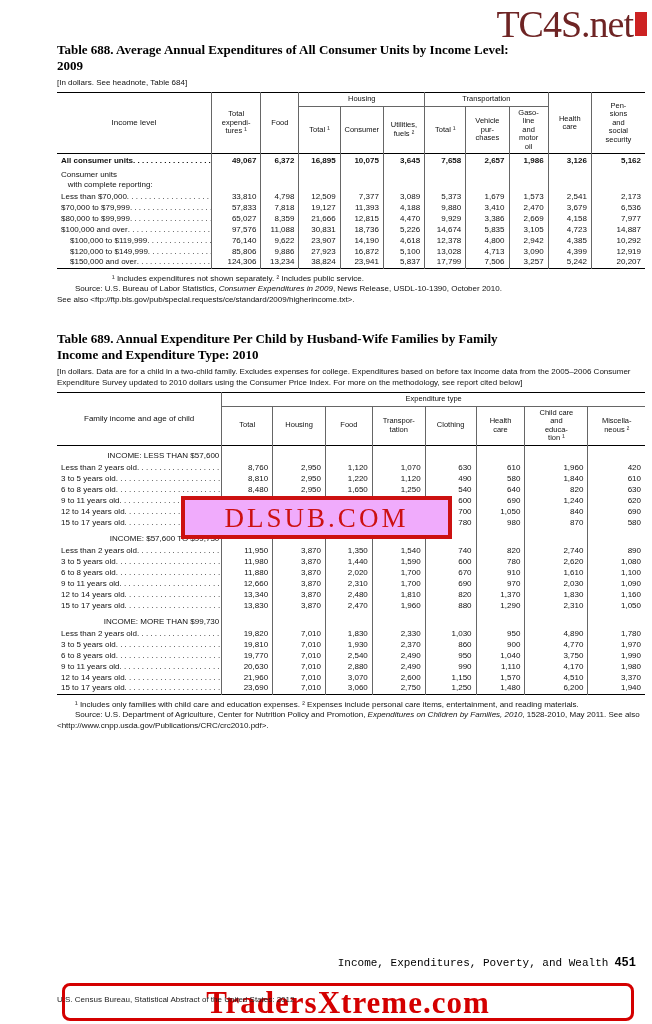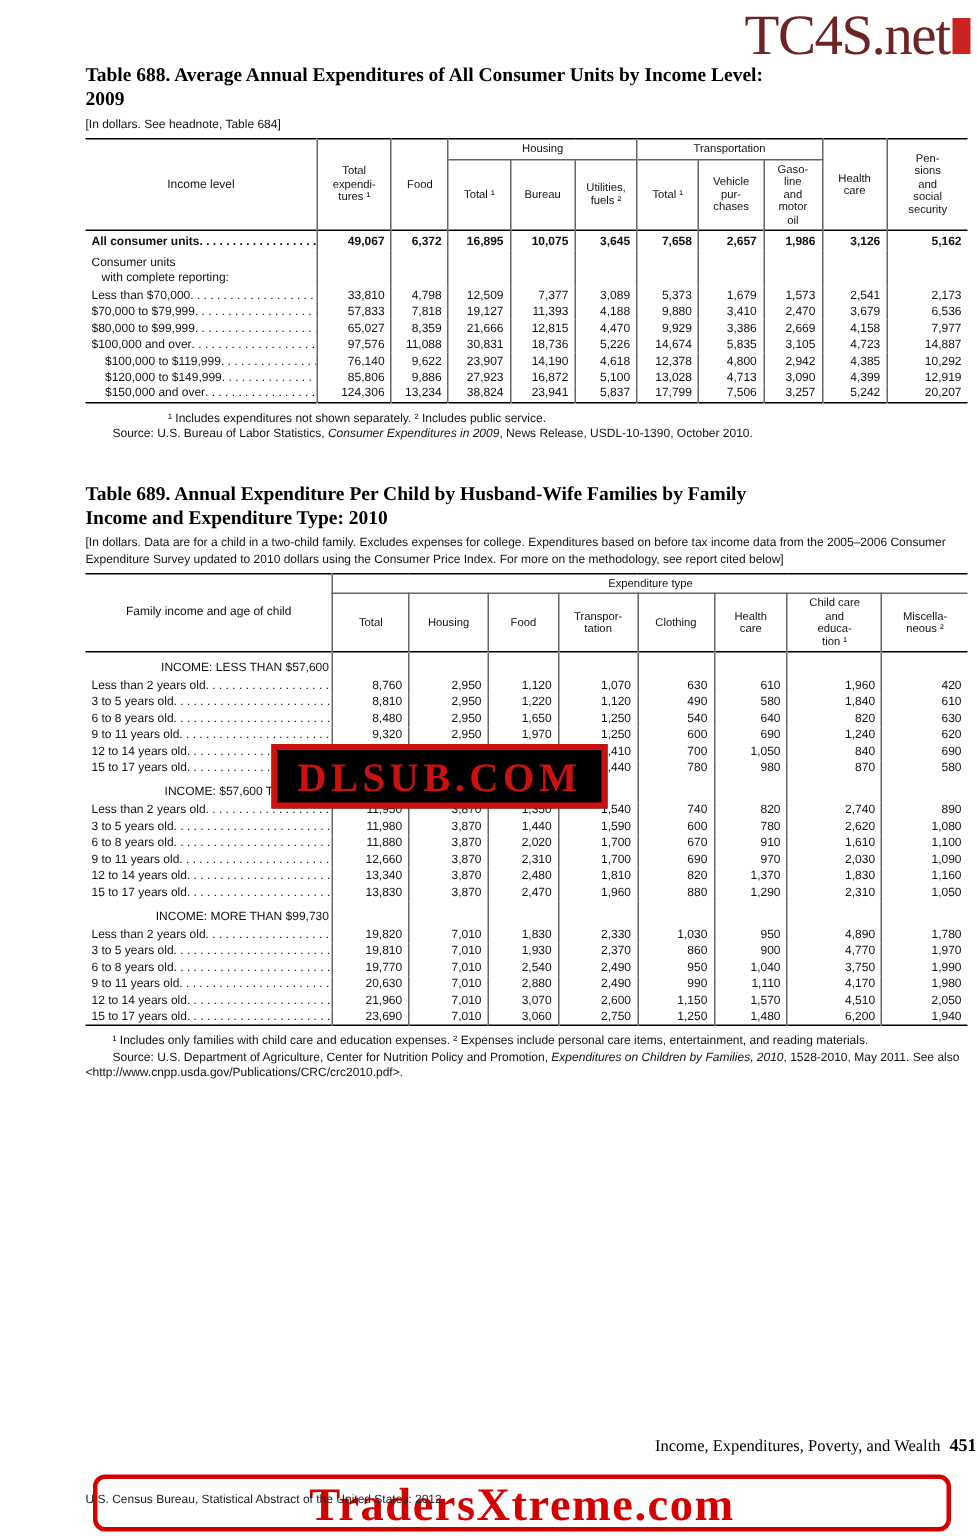--- a/index.html
+++ b/index.html
@@ -40,32 +40,32 @@
   tr.subhead td.stub { white-space:pre-line; line-height:10px; padding:3px 0 1px 4px; }
   tr.section td.stub { text-align:right; padding:5px 2px 1px 2px; white-space:nowrap; }
   tr.section td { height:17px; }
   #t688 tbody tr:first-child td { padding-top:2px; padding-bottom:1px; }
 
   
   .wm-tc4s { position:absolute; top:2px; right:5px; z-index:4;
              font-family:"Liberation Serif", serif; font-weight:normal; font-size:38px;
              color:#6e2424; letter-spacing:-1px; display:flex; align-items:center; }
   .redblock { display:inline-block; width:12px; height:24px; background:#cc2222; margin-left:2px; }
-  .wm-dlsub { position:absolute; left:181px; top:496px; width:224px; height:43px; z-index:5;
-              background:#000000; border:4px solid #cc1111; color:#cc1111;
-              font-family:"Liberation Serif", serif; font-weight:bold; font-size:27px;
+  .wm-dlsub { position:absolute; left:181px; top:496px; width:271px; height:43px; z-index:5;
+              background:#f0abfc; border:4px solid #cc1111; color:#cc1111;
+              font-family:"Liberation Serif", serif; font-weight:normal; font-size:27px;
               letter-spacing:3px; text-align:center; line-height:36px; }
   .wm-traders { position:absolute; left:62px; top:983px; width:572px; height:38px; z-index:5;
                 border:3px solid #d40000; border-radius:8px; color:#d40000;
                 font-family:"Liberation Serif", serif; font-weight:bold; font-size:31px;
                 letter-spacing:1px; text-align:center; line-height:33px; }
 
   
-  .footer-right { position:absolute; right:1px; top:956px; z-index:3;
-                  font-family:Liberation Serif, serif; font-size:11px; color:#000;margin-left:21px; }
+  .footer-right { position:absolute; right:16px; top:956px; z-index:3;
+                  font-family:Liberation Mono, monospace; font-size:11px; color:#000;margin-left:21px; }
   .footer-right .pgnum { font-weight:bold; font-size:12px; padding-left:6px; }
   .census-line { position:absolute; left:57px; top:995px; z-index:7;
                  font-size:8px; color:#222; }
 
   .gap688-689 { height:26px; }
 </style>
 </head>
 <body>
 
 <div class="page">
@@ -105,21 +105,21 @@
           <th rowspan="2">Health
 care</th>
           <th rowspan="2">Pen-
 sions
 and
 social
 security</th>
         </tr>
         <tr>
           <th>Total ¹</th>
-          <th>Bureau</th>
+          <th>Consumer</th>
           <th>Utilities,
 fuels ²</th>
           <th>Total ¹</th>
           <th>Vehicle
 pur-
 chases</th>
           <th>Gaso-
 line
 and
 motor
@@ -283,20 +283,21 @@
             <td class="num">7,506</td>
             <td class="num">3,257</td>
             <td class="num">5,242</td>
             <td class="num">20,207</td>
           </tr>
         </tbody>
     </table>
 
     <p class="fn first indent-lg">¹ Includes expenditures not shown separately. ² Includes public service.</p>
     <p class="fn indent-sm"><span>Source: U.S. Bureau of Labor Statistics, </span><i>Consumer Expenditures in 2009</i><span>, News Release, USDL-10-1390, October 2010.</span></p>
+    <p class="fn">See also &lt;ftp://ftp.bls.gov/pub/special.requests/ce/standard/2009/higherincome.txt&gt;.</p>
   </section>
 
   <div class="gap688-689"></div>
 
   <section>
     <h2 class="tbl-title">Table 689. Annual Expenditure Per Child by Husband-Wife Families by Family Income and Expenditure Type: 2010</h2>
     <p class="headnote">[In dollars. Data are for a child in a two-child family. Excludes expenses for college. Expenditures based on before tax income data from the 2005–2006 Consumer Expenditure Survey updated to 2010 dollars using the Consumer Price Index. For more on the methodology, see report cited below]</p>
 
     <table id="t689">
       <colgroup>
@@ -629,21 +630,21 @@
                 <span class="dots"></span>
               </div>
             </td>
             <td class="num">21,960</td>
             <td class="num">7,010</td>
             <td class="num">3,070</td>
             <td class="num">2,600</td>
             <td class="num">1,150</td>
             <td class="num">1,570</td>
             <td class="num">4,510</td>
-            <td class="num">2,050</td>
+            <td class="num">3,370</td>
           </tr>
           <tr class="">
             <td class="stub">
               <div class="lblwrap">
                 <span class="lbl">15 to 17 years old</span>
                 <span class="dots"></span>
               </div>
             </td>
             <td class="num">23,690</td>
             <td class="num">7,010</td>

